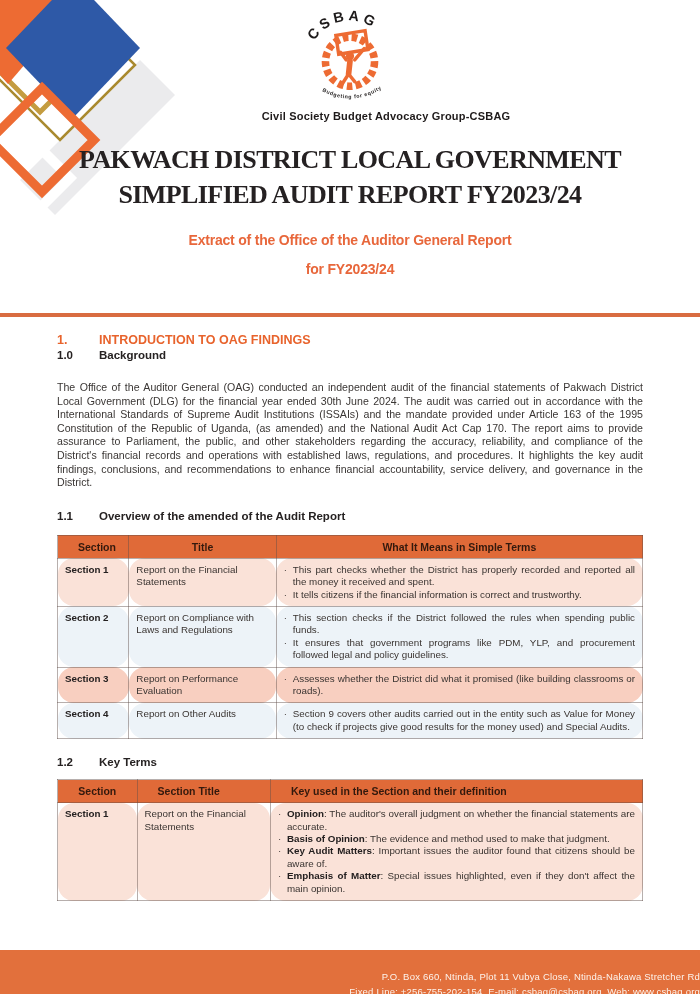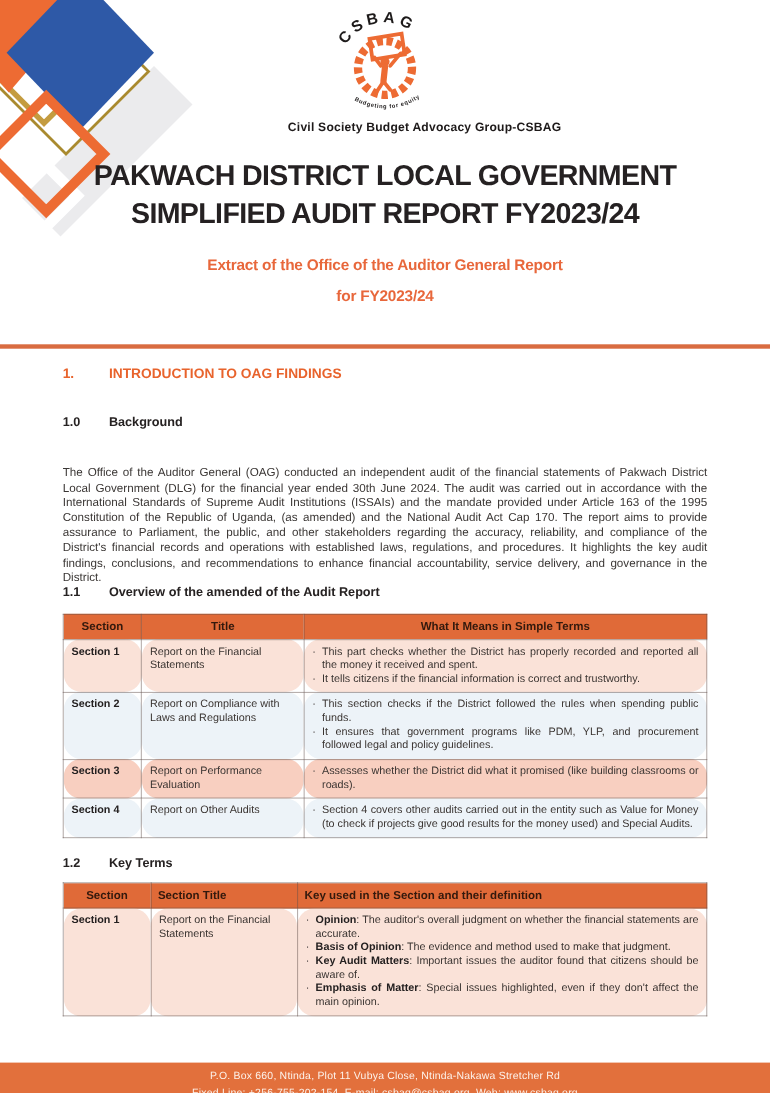--- a/index.html
+++ b/index.html
@@ -9,58 +9,58 @@
     overflow:hidden; font-family:"Liberation Sans", sans-serif; color:#2f2b2a;
   }
   
   .corner { position:absolute; top:0; left:0; width:240px; height:240px; }
   
   .logo-wrap { position:absolute; top:8px; left:50%; transform:translateX(-50%); width:150px; height:100px; }
   
   .org-line { position:absolute; top:110px; left:0; width:100%; text-align:center;
     font-size:11px; font-weight:bold; color:#1e1a1a; letter-spacing:0.2px;margin-left:36px; }
   .title { position:absolute; top:142px; left:0; width:100%; text-align:center;
-    font-size:26px; line-height:35px; font-weight:bold; color:#252122; letter-spacing:-0.6px; }
+    font-size:26px; line-height:35px; font-weight:bold; color:#252122; letter-spacing:-0.6px;font-family:Liberation Serif, serif; }
   .subtitle { position:absolute; top:226px; left:0; width:100%; text-align:center;
     font-size:14px; line-height:29px; font-weight:bold; color:#E8673B; letter-spacing:-0.2px; }
   .rule { position:absolute; top:313px; left:0; width:100%; height:4px; background:#D96C41; }
   
   .content { position:absolute; top:333px; left:57px; right:57px; }
   .h-row { display:flex; align-items:baseline; }
   .h-num { width:42px; flex-shrink:0; font-weight:bold; }
   .h-title { font-weight:bold; }
   .h-intro { color:#E8632C; font-size:12.5px; }
   .h-sub { color:#262222; font-size:11.5px; }
-  .mt-bg { margin-top:31px;align-items:flex-end; }
-  .mt-para { margin-top:34px; }
-  .mt-11 { }
+  .mt-bg { margin-top:2px;align-items:flex-end; }
+  .mt-para { margin-top:20px; }
+  .mt-11 { margin-top:20px; }
   .mt-t1 { margin-top:13px; }
   .mt-12 { margin-top:17px; }
   .mt-t2 { margin-top:11px; }
   .para { font-size:10.6px; line-height:13.6px; text-align:justify; color:#3a3634; }
   
   table { width:100%; border-collapse:collapse; table-layout:fixed; }
   th, td { border:1px solid rgba(96,78,74,0.45); vertical-align:top; }
-  thead th { background:#E06A38; color:#33190d; font-size:10.5px; font-weight:bold; padding:5px 6px; }
+  thead th { background:#E06A38; color:#33190d; font-size:10.5px; font-weight:bold; padding:5px 20px; }
   .t1 thead th { text-align:center; }
   .t2 thead th { text-align:left; }
   .t2 thead th.c1 { text-align:center; }
   td { font-size:9.8px; line-height:12.4px; padding:5px 7px; color:#3a3431;border-radius:16px; }
   td.sec { font-weight:bold; color:#242020; }
   .bullet { display:flex; }
   .bullet .dot { width:9px; flex-shrink:0; color:#4a4442; }
   .bullet .btx { flex:1; text-align:justify; }
   .bullet .btx b { color:#242020; }
   
   .tint-peach  { background:#FAE2D8; }
   .tint-blue   { background:#EDF3F8; }
   .tint-salmon { background:#F8CFC0; }
   
-  .footer { position:absolute; left:0; bottom:0; width:100%; height:28px;
-    background:#E2703C; text-align:center; padding-top:6px; }
+  .footer { position:absolute; left:0; bottom:0; width:100%; height:44px;
+    background:#E2703C; text-align:right; padding-top:20px; }
   .footer div { color:#fdf3ec; font-size:9.5px; line-height:14.5px; letter-spacing:0.2px; }
 </style>
 </head>
 <body>
 
 <div class="page">
 
   <svg class="corner" viewBox="0 0 240 240">
     <polygon points="140,60 175,95 55,215 20,180" fill="#ebebed"></polygon>
     <path d="M 12,120 L 70,178 L 12,236 L -46,178 Z" stroke="#ffffff" stroke-width="10" fill="none"></path>
@@ -178,21 +178,21 @@
                 <span class="btx">Assesses whether the District did what it promised (like building classrooms or roads).</span>
               </div>
             </td>
           </tr>
           <tr class="tint-blue">
             <td class="sec">Section 4</td>
             <td>Report on Other Audits</td>
             <td>
               <div class="bullet">
                 <span class="dot">·</span>
-                <span class="btx">Section 4 covers other audits carried out in the entity such as Value for Money (to check if projects give good results for the money used) and Special Audits.</span>
+                <span class="btx">Section 9 covers other audits carried out in the entity such as Value for Money (to check if projects give good results for the money used) and Special Audits.</span>
               </div>
             </td>
           </tr>
         </tbody>
     </table>
 
     <div class="h-row h-sub mt-12">
       <span class="h-num">1.2</span>
       <span class="h-title">Key Terms</span>
     </div>

